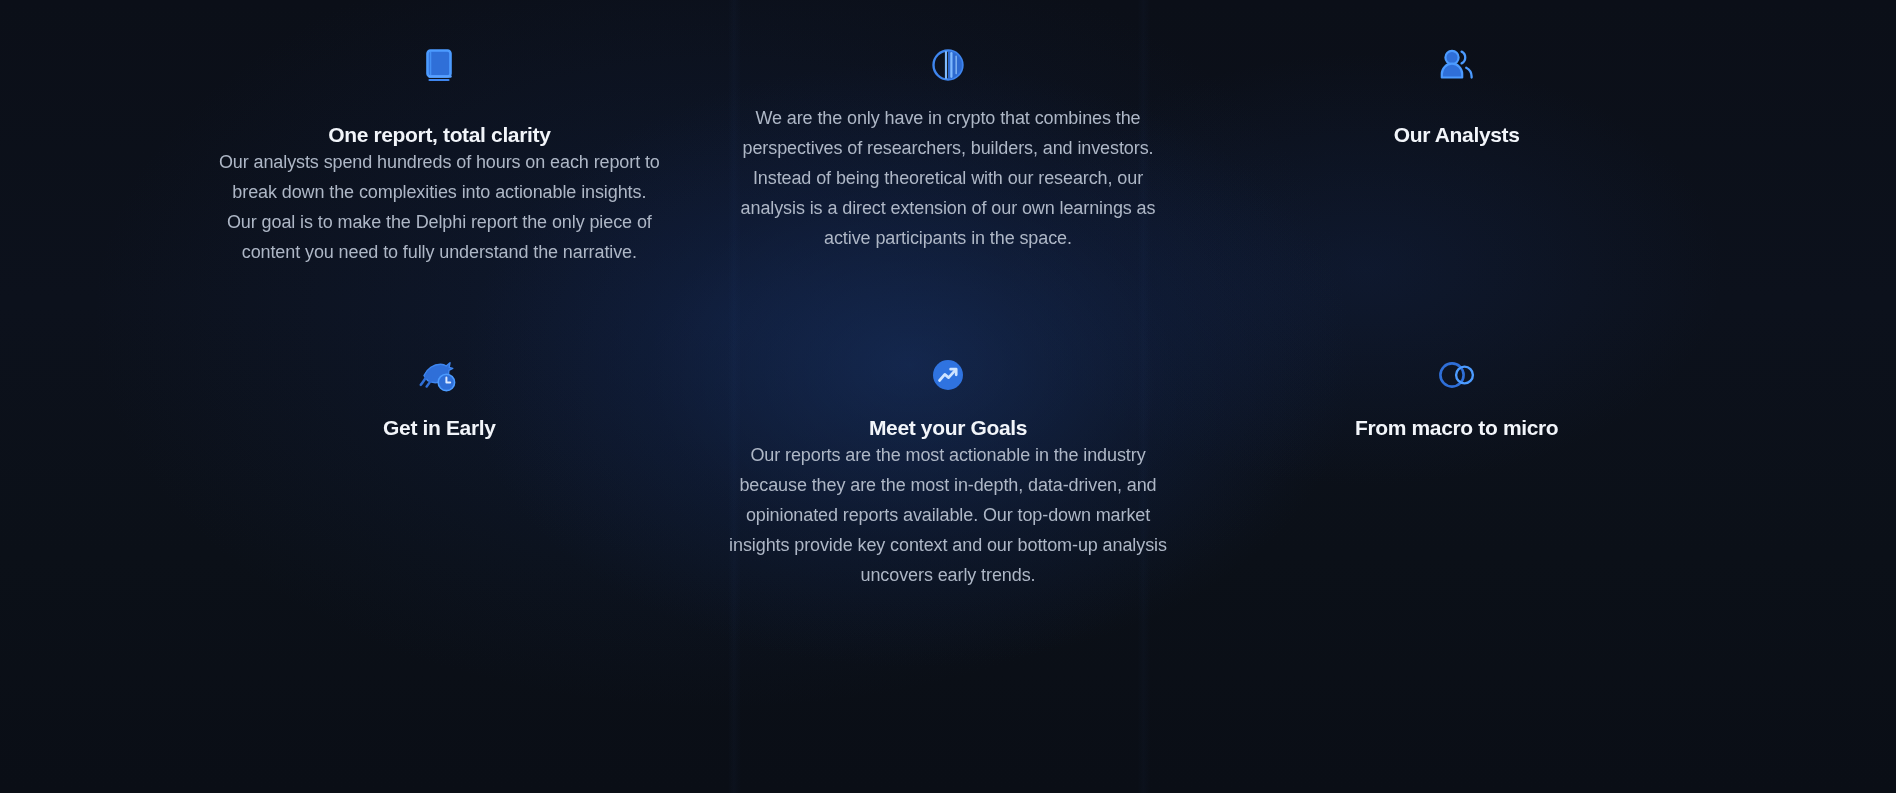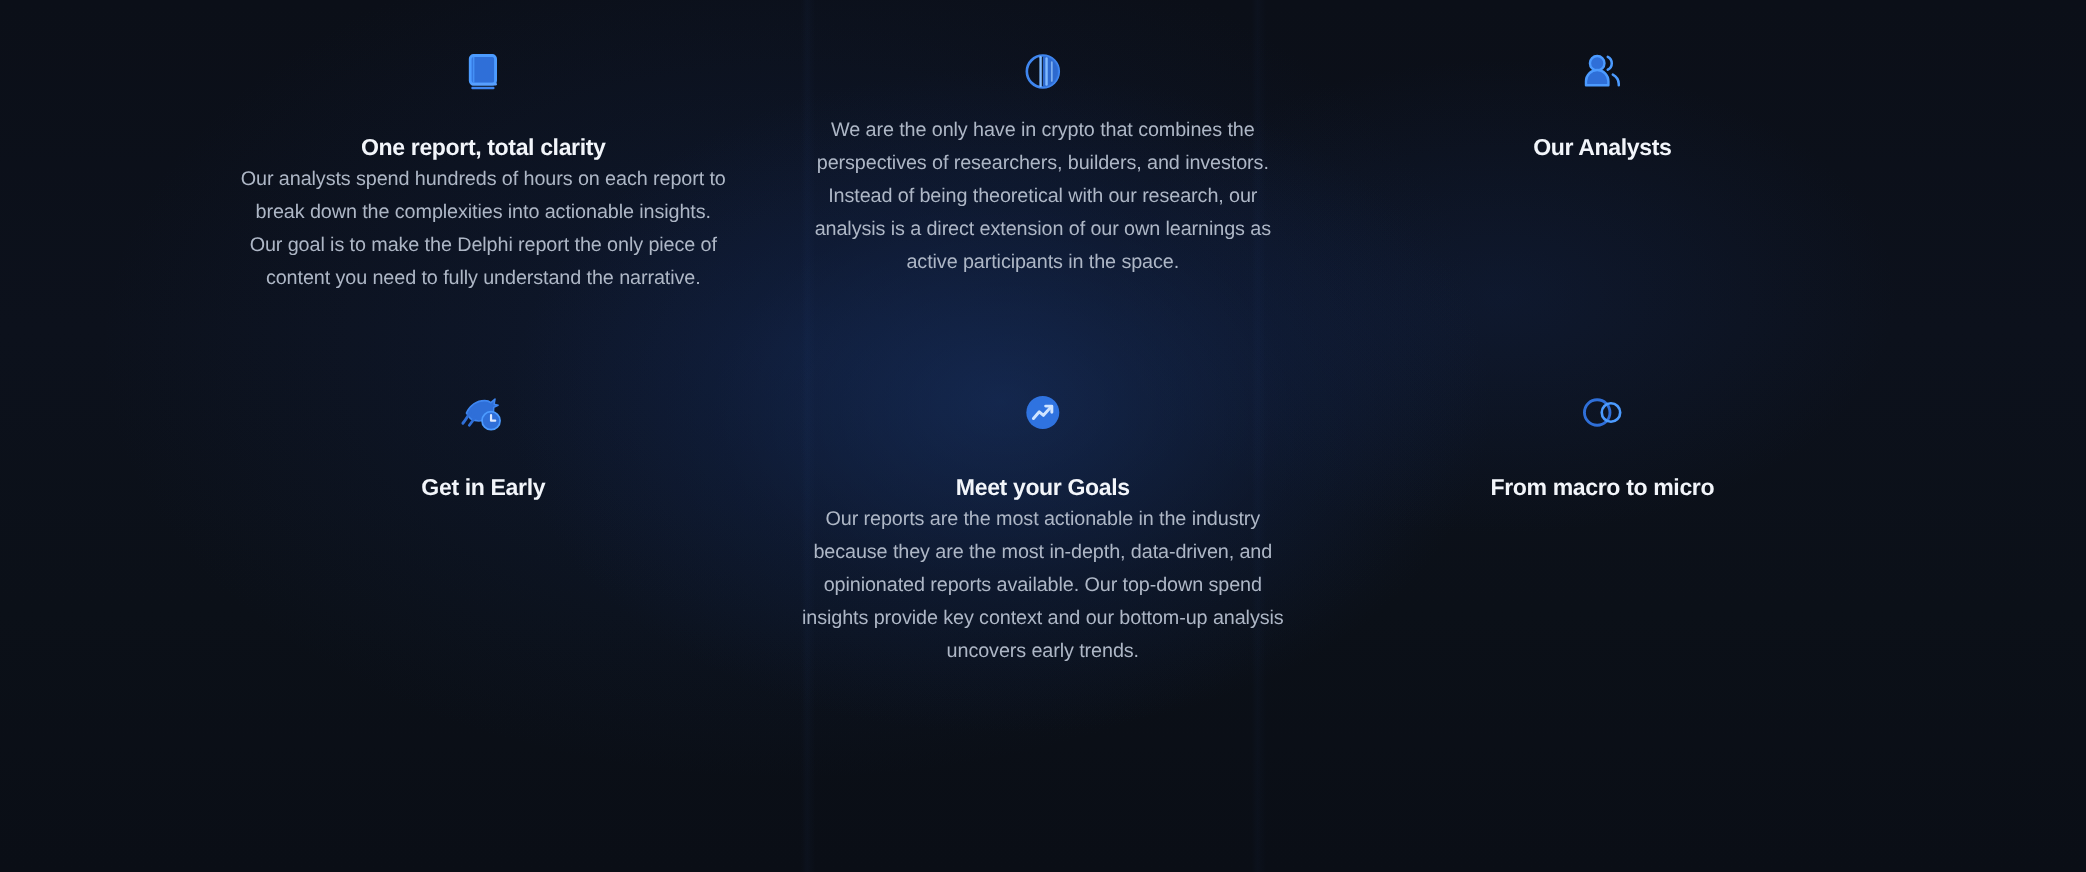--- a/index.html
+++ b/index.html
@@ -80,21 +80,21 @@
   }
 
   .card-body {
     font-size: 18px;
     line-height: 1.66;
     color: #aeb7c6;
     letter-spacing: -0.1px;
     max-width: 445px;
   }
 
-  .r2 .card-title { margin-top: 17px; }
+  .r2 .card-title { margin-top: 1px; }
 </style>
 </head>
 <body>
 
 <div id="page">
 
   <div class="grid row1">
 
     <div class="card">
       <div class="icon-wrap">
@@ -153,21 +153,21 @@
 
     <div class="card">
       <div class="icon-wrap">
         <svg width="44" height="44" viewBox="0 0 44 44" aria-hidden="true">
           <circle cx="22" cy="22" r="15" fill="#2f73e0"></circle>
           <path d="M13.5 27.5 L18.8 21.4 L22.6 24.6 L29.6 16.8" fill="none" stroke="#cfe4ff" stroke-width="2.7" stroke-linecap="round" stroke-linejoin="round"></path>
           <path d="M24.6 16.2 H30.2 V21.8" fill="none" stroke="#cfe4ff" stroke-width="2.7" stroke-linecap="round" stroke-linejoin="round"></path>
         </svg>
       </div>
       <div class="card-title">Meet your Goals</div>
-      <div class="card-body">Our reports are the most actionable in the industry because they are the most in-depth, data-driven, and opinionated reports available. Our top-down spend insights provide key context and our bottom-up analysis uncovers early trends.</div>
+      <div class="card-body">Our reports are the most actionable in the industry because they are the most in-depth, data-driven, and opinionated reports available. Our top-down market insights provide key context and our bottom-up analysis uncovers early trends.</div>
     </div>
 
     <div class="card">
       <div class="icon-wrap">
         <svg width="48" height="44" viewBox="0 0 48 44" aria-hidden="true">
           <circle cx="19" cy="22" r="11.6" fill="none" stroke="#2f6fd8" stroke-width="2.6"></circle>
           <circle cx="31.5" cy="22" r="8.4" fill="none" stroke="#4c9bff" stroke-width="2.4"></circle>
         </svg>
       </div>
       <div class="card-title">From macro to micro</div>

